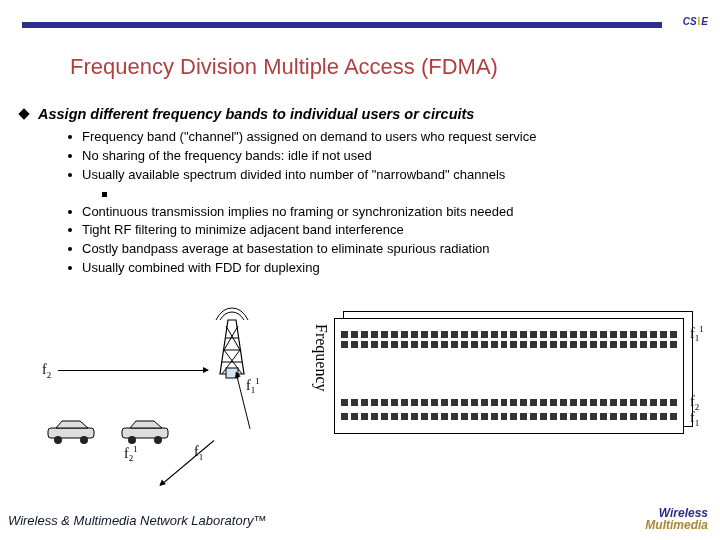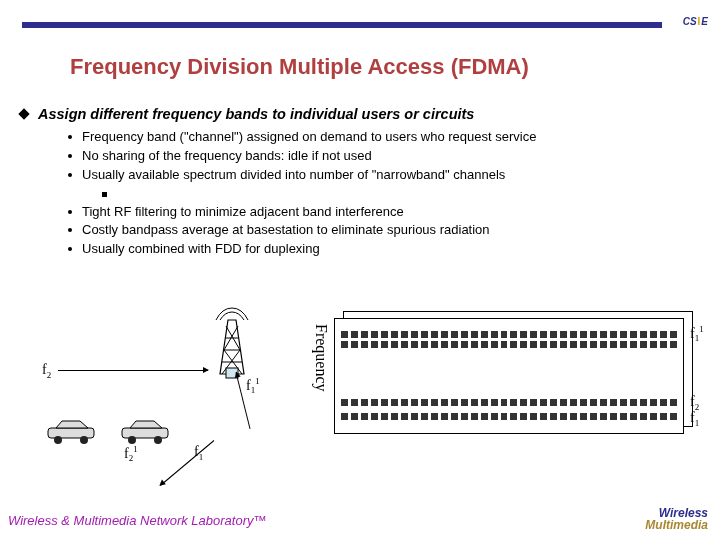--- a/index.html
+++ b/index.html
@@ -6,21 +6,21 @@
   body {
     width: 720px; height: 540px;
     font-family: Arial, Helvetica, sans-serif;
     background: #fff;
     position: relative;
     overflow: hidden;
   }
   .topbar { position:absolute; left:22px; top:22px; width:640px; height:6px; background:#2e2e8e; }
   .title {
     position:absolute; left:70px; top:54px;
-    font-size:22px; font-weight:bold; color:#b04040;
+    font-size:22px; font-weight:normal; color:#b04040;
   }
   .logo-top {
     position:absolute; right:12px; top:16px;
     font-size:10px; font-weight:bold; font-style:italic;
     color:#2e2e8e;
   }
   .logo-top .e { color:#d8a400; font-style:normal; padding:0 1px; }
   .content { position:absolute; left:20px; top:106px; width:680px; }
   .h1 { font-size:14.5px; font-weight:bold; color:#000; margin-bottom:6px;font-style:italic; }
   .diamond { display:inline-block; width:8px; height:8px; background:#000; transform:rotate(45deg); margin-right:10px; position:relative; top:-1px; }
@@ -59,21 +59,21 @@
     font-family:"Times New Roman",serif; font-size:16px;
     writing-mode:vertical-rl;
   }
   .bands { position:absolute; left:300px; top:0; width:350px; height:116px; border:1px solid #000; background:#fff; }
   .row { position:absolute; left:6px; right:6px; height:14px; display:flex; gap:3px; }
   .row div { width:7px; height:7px; background:#333; }
   .phantom { position:absolute; left:0; top:0; width:350px; height:116px; border:1px solid #000; transform:translate(8px,-8px); background:#fff; z-index:-1; }
 
   .footer {
     position:absolute; left:8px; bottom:12px;
-    font-size:13px; font-style:italic; color:#a21caf;
+    font-size:13px; font-style:italic; color:#0f172a;
   }
   .logo-bot {
     position:absolute; right:12px; bottom:8px;
     font-size:12px; font-style:italic; font-weight:bold;
     text-align:right; line-height:1.05; color:#2e2e8e;
   }
   .logo-bot .m { color:#a83; }
 </style>
 </head>
 <body>
@@ -87,20 +87,21 @@
 <div class="title">Frequency Division Multiple Access (FDMA)</div>
 
 <div class="content">
   <div class="h1">
     <span class="diamond"></span><span>Assign different frequency bands to individual users or circuits</span>
   </div>
   <div class="b1"><span class="dot"></span><span>Frequency band ("channel") assigned on demand to users who request service</span></div>
   <div class="b1"><span class="dot"></span><span>No sharing of the frequency bands: idle if not used</span></div>
   <div class="b1"><span class="dot"></span><span>Usually available spectrum divided into number of "narrowband" channels</span></div>
   <div class="b2"><span class="sq"></span></div>
+  <div class="b1"><span class="dot"></span><span>Continuous transmission implies no framing or synchronization bits needed</span></div>
   <div class="b1"><span class="dot"></span><span>Tight RF filtering to minimize adjacent band interference</span></div>
   <div class="b1"><span class="dot"></span><span>Costly bandpass average at basestation to eliminate spurious radiation</span></div>
   <div class="b1"><span class="dot"></span><span>Usually combined with FDD for duplexing</span></div>
 </div>
 
 <div class="diagram">
 
   <div class="signal">
     <svg viewBox="0 0 48 18">
         <path d="M8 16 Q14 4 24 4 Q34 4 40 16" fill="none" stroke="#000" stroke-width="1"></path>

